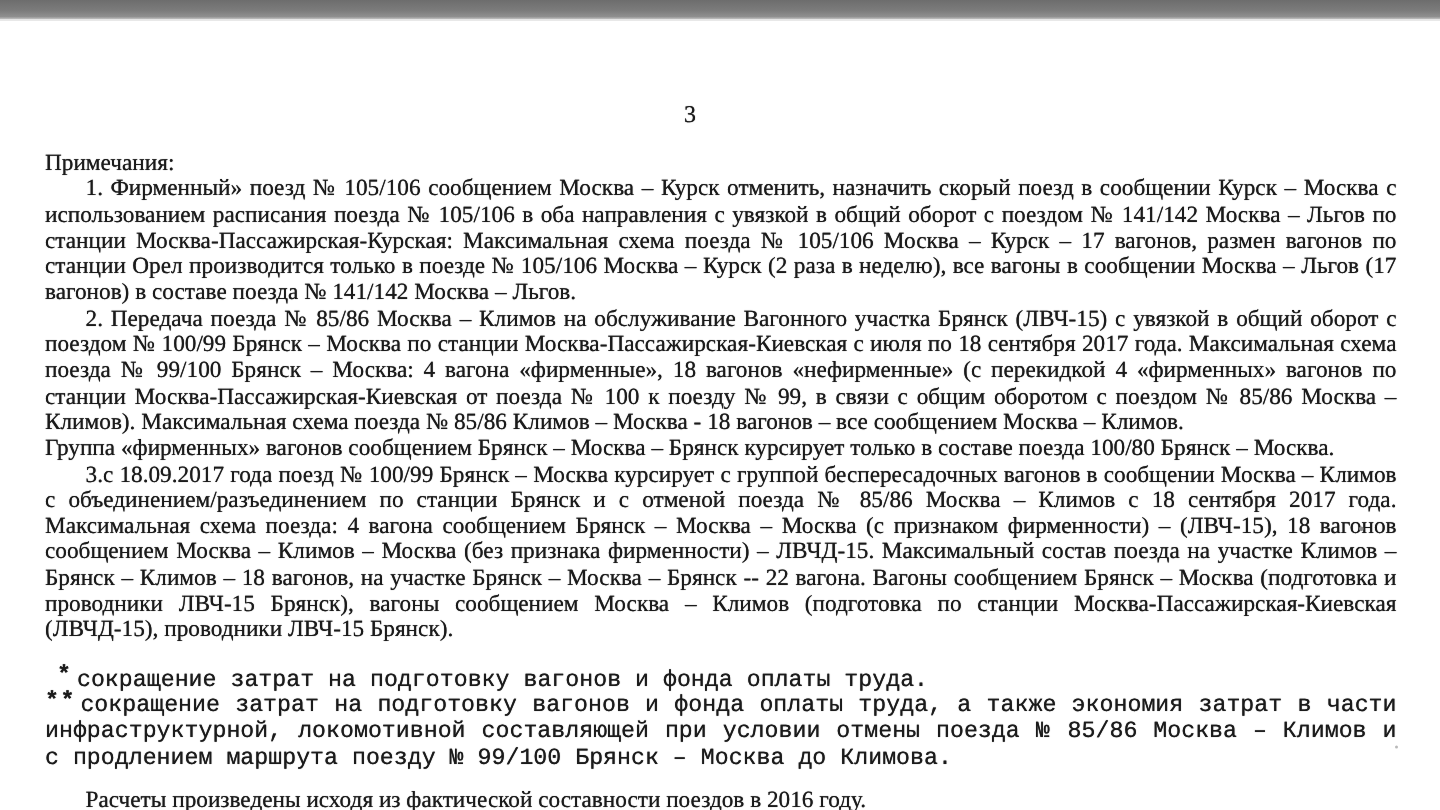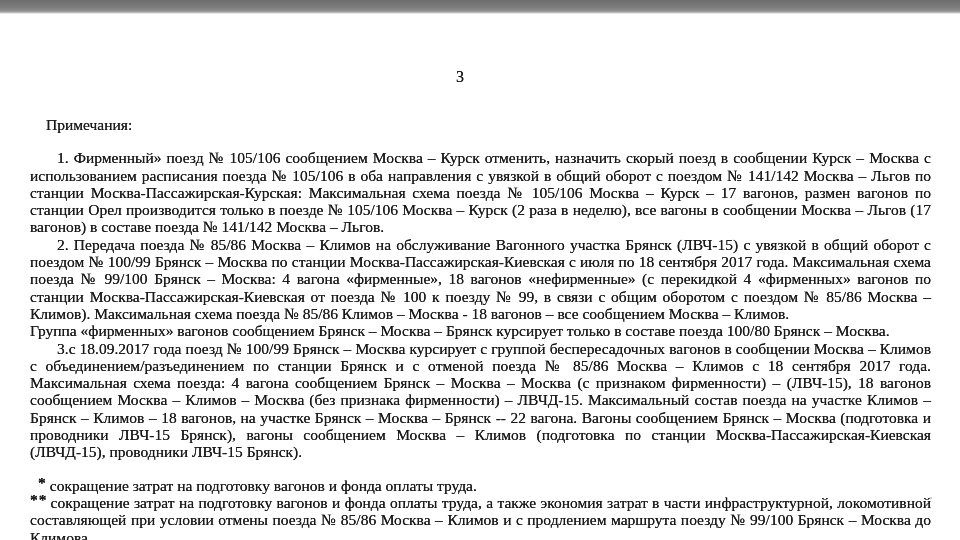--- a/index.html
+++ b/index.html
@@ -39,31 +39,32 @@
   .content {
     position: absolute;
     top: 100px;
     left: 30px;
     width: 901px;
     font-size: 15.5px;
     line-height: 17.3px;
     text-shadow: 0 0 0.5px #222;
   }
   .heading {
-    margin: 16px;
+    margin: 0;
   }
   .para {
     margin: 0;
     text-align: justify;
   }
   .indent {
     text-indent: 27px;
   }
   .footnotes {
     margin-top: 16px;
+    font-family: Liberation Mono, monospace;
   }
   .footnote {
     margin: 0;
     text-align: justify;
   }
   .fn1 { text-indent: 8px; }
   .fn2 { text-indent: 0; }
   .fmark {
     font-weight: bold;
     position: relative;

